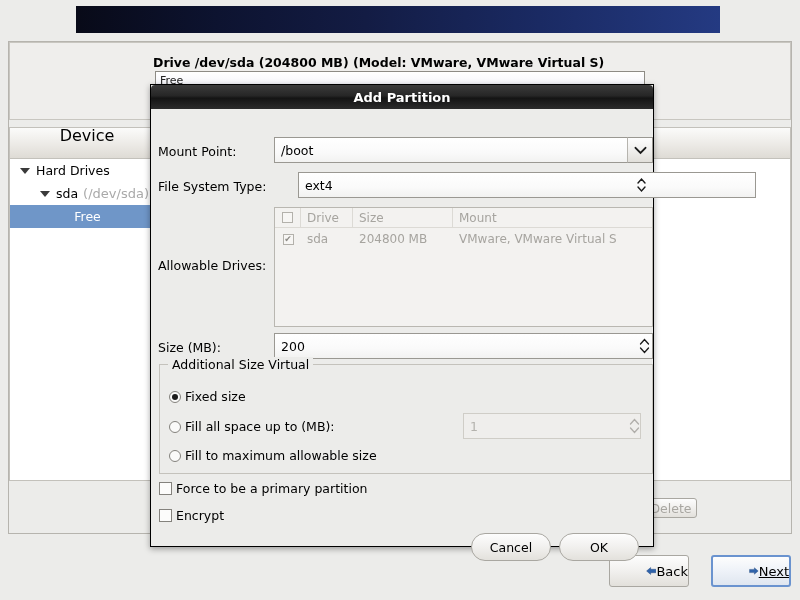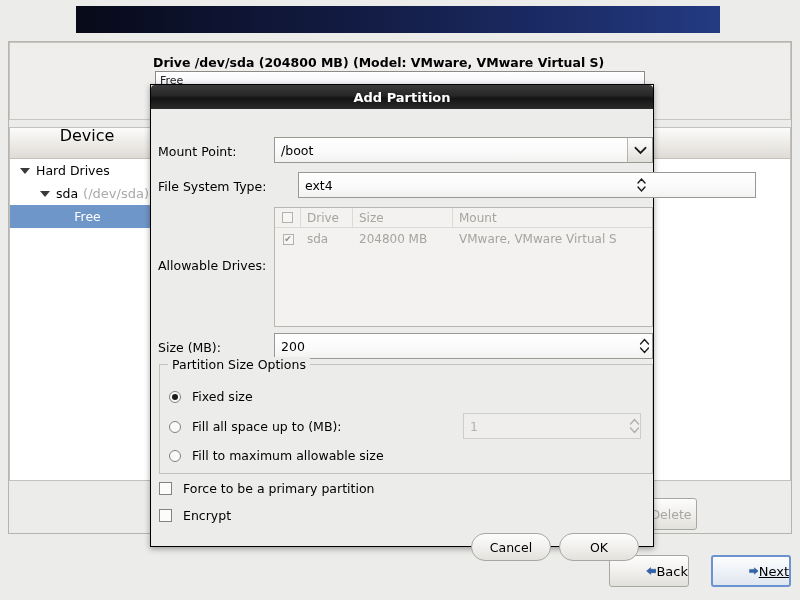--- a/index.html
+++ b/index.html
@@ -72,21 +72,21 @@
   .tree-row { height: 23px; display: flex; align-items: center; font-size: 12.5px; }
   .tree-row.sel { background: #6f96c8; color: #fff; }
   .twisty {
     width: 0; height: 0; margin-right: 6px;
     border-left: 5px solid transparent; border-right: 5px solid transparent;
     border-top: 6px solid #3a3a3a;
   }
   .dim { color: #a9a9a9; font-size: 13px; margin-left: 5px; }
 
   .bg-btn {
-    position: absolute; height: 32px;
+    position: absolute; height: 20px;
     background: linear-gradient(to bottom, #fdfdfd 0%, #f0efed 50%, #e3e1dc 100%);
     border: 1px solid #a9a7a1; border-radius: 3px;
     display: flex; align-items: center; justify-content: center;
     font-size: 12.5px; box-sizing: border-box;
   }
   .bg-btn.disabled { color: #a8a6a1; }
 
   
   .nav-btn {
     position: absolute; height: 32px;
@@ -183,21 +183,21 @@
     display: inline-flex; align-items: center; justify-content: center;
     box-sizing: border-box;
   }
   .radio.on::after {
     content: ""; width: 6px; height: 6px; border-radius: 50%; background: #1b1b1b;
   }
   .chk {
     width: 13px; height: 13px; border: 1px solid #84827d; background: #fcfcfb;
     box-sizing: border-box; display: inline-block;
   }
-  .opt-row { position: absolute; display: flex; align-items: center; gap: 11px; font-size: 12.5px; }
+  .opt-row { position: absolute; display: flex; align-items: center; gap: 4px; font-size: 12.5px; }
 
   .dlg-btn {
     position: absolute; height: 28px;
     background: linear-gradient(to bottom, #fdfdfd 0%, #f1f0ee 50%, #e3e1dc 100%);
     border: 1px solid #a9a7a1; border-radius: 14px;
     display: flex; align-items: center; justify-content: center;
     font-size: 12.5px; box-sizing: border-box;
   }
   .disabled-field {
     background: #efeeec; color: #b4b2ad; border-color: #cfcdc7;
@@ -303,21 +303,21 @@
         <span>200</span>
       </div>
       <div class="spin" style="left:485px; top:224px;">
         <svg width="11" height="18" viewBox="0 0 11 18">
           <path d="M1.5 7 L5.5 2.5 L9.5 7" fill="none" stroke="#1a1a1a" stroke-width="1.3" stroke-linecap="round"></path>
           <path d="M1.5 11 L5.5 15.5 L9.5 11" fill="none" stroke="#1a1a1a" stroke-width="1.3" stroke-linecap="round"></path>
         </svg>
       </div>
 
       <div class="group" style="left:8px; top:255px; width:494px; height:110px;">
-        <span class="group-legend">Partition Size Options</span>
+        <span class="group-legend">Additional Size Virtual</span>
       </div>
 
       <div class="opt-row" style="left:18px; top:280px;">
         <span class="radio on"></span>
         <span>Fixed size</span>
       </div>
 
       <div class="opt-row" style="left:18px; top:310px;">
         <span class="radio"></span>
         <span>Fill all space up to (MB):</span>

